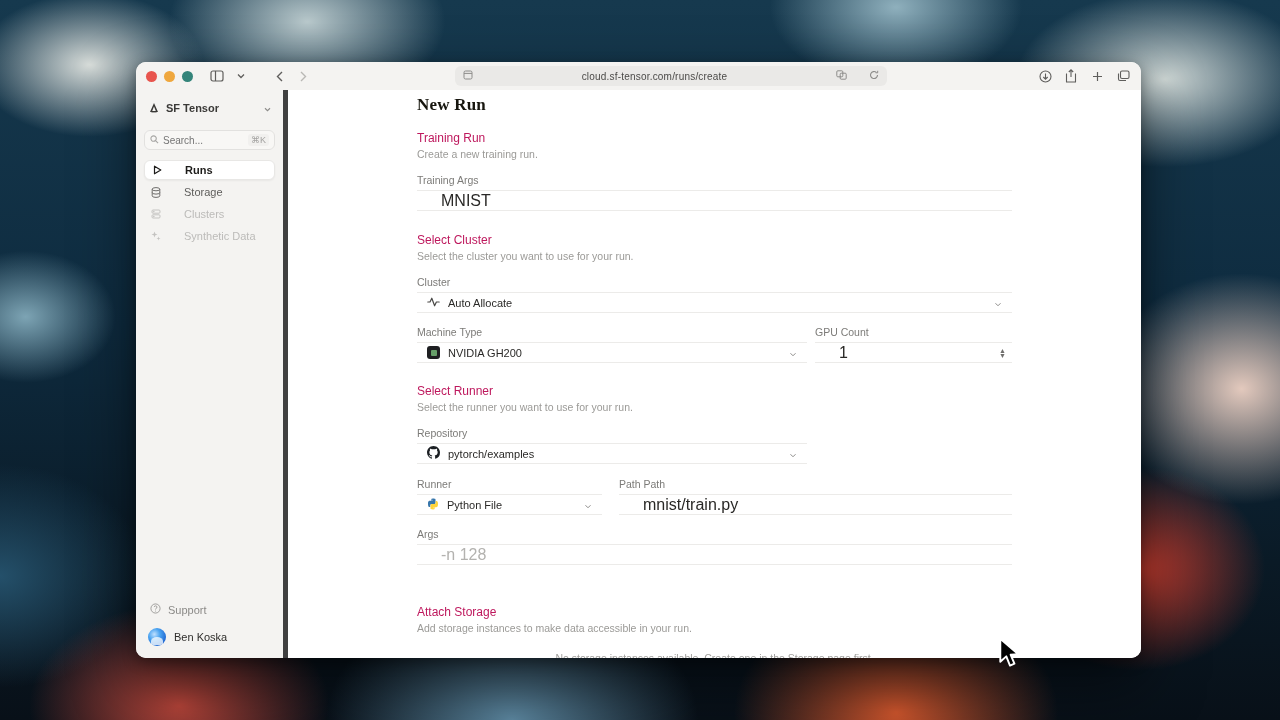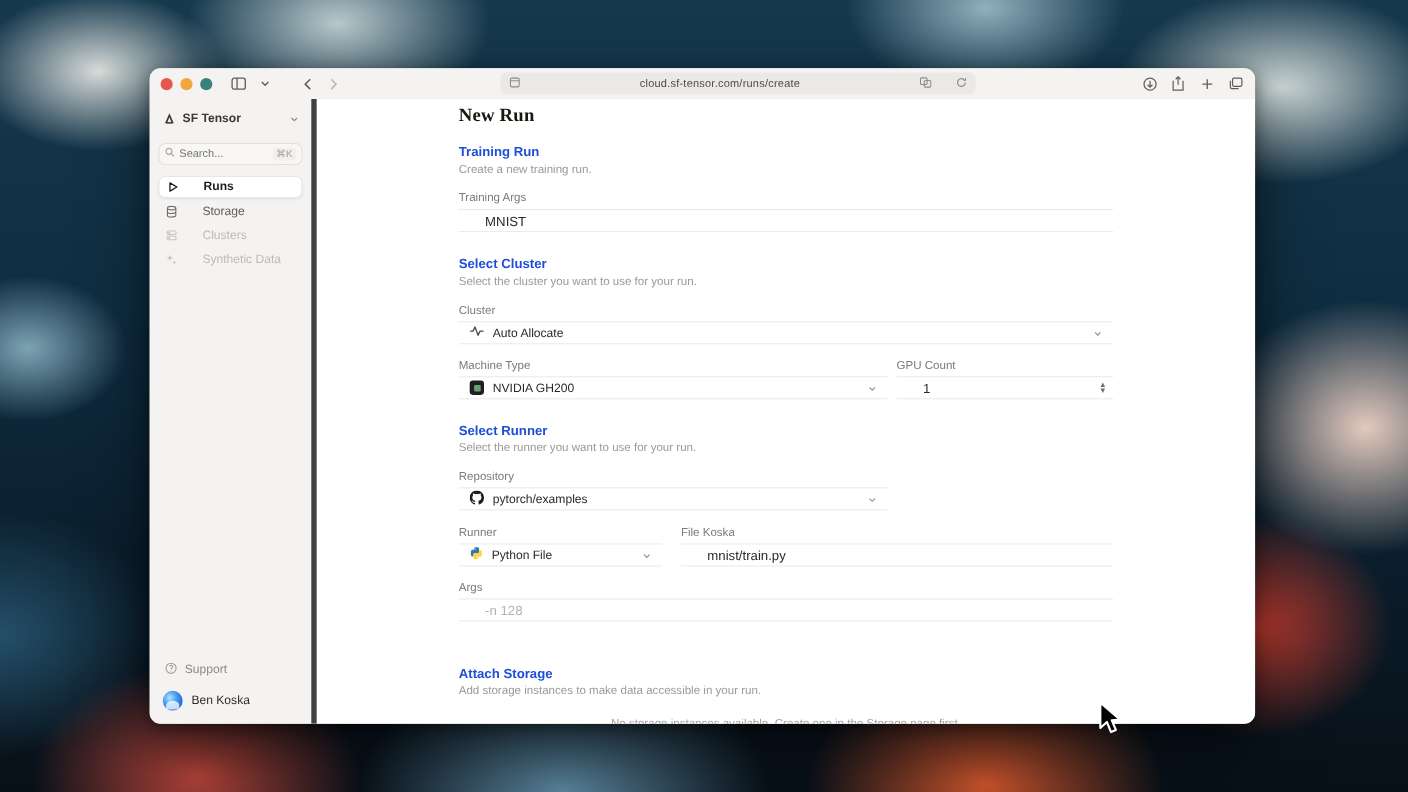--- a/index.html
+++ b/index.html
@@ -85,36 +85,36 @@
     background:radial-gradient(circle at 35% 35%, #bfe0ff 0%, #4aa3f0 35%, #1f67d2 75%, #1a4fa8 100%);
     position:relative; overflow:hidden;
   }
   .avatar::after { content:""; position:absolute; left:3px; top:9px; width:12px; height:8px;
     border-radius:50% 50% 0 0; background:rgba(255,255,255,.75); }
 
   
   .content { flex:1; background:#fff; overflow:hidden; position:relative; }
   .col { width:595px; margin:0 auto; padding-top:5px; }
   h1.page-title { font-family:"Liberation Serif", serif; font-size:17px; color:#17160f; letter-spacing:.2px; }
-  .sec-title { font-size:12px; font-weight:bold; color:#1d4ed8; }
+  .sec-title { font-size:12px; font-weight:normal; color:#be185d; }
   .sec-sub { font-size:10.5px; color:#9b9a97; margin-top:3px; }
   .flabel { font-size:10.5px; color:#7c7b78; }
   .frow {
     height:21px; border-top:1px solid #ecebe9; border-bottom:1px solid #ecebe9;
     display:flex; align-items:center; font-size:11px; color:#2a2927; margin-top:4px;
   }
   .frow.plain { padding-left:24px; }
   .frow.iconed { padding-left:10px; gap:8px; }
   .frow .chev { margin-left:auto; padding-right:10px; color:#8d8c8a; }
   .frow .stepper { margin-left:auto; padding-right:6px; color:#6f6e6c; display:flex; flex-direction:column; line-height:5px; font-size:7px; }
   .grid2a { display:flex; gap:8px; } .grid2a .c1 { width:390px; } .grid2a .c2 { flex:1; }
   .grid2b { display:flex; gap:17px; } .grid2b .c1 { width:185px; } .grid2b .c2 { flex:1; }
   .args-row input, .frow input {
     border:none; outline:none; background:transparent; width:100%;
-    font-size:12px; color:#2a2927; font-family:"Liberation Sans",sans-serif;
+    font-size:16px; color:#2a2927; font-family:"Liberation Sans",sans-serif;
   }
   .frow input::placeholder { color:#b3b2af; }
   .empty-note { text-align:center; font-size:10.5px; color:#a09f9c; }
 
   .chip {
     width:13px; height:13px; border-radius:3px; background:#1e1f22;
     display:flex; align-items:center; justify-content:center;
   }
   .chip::after { content:""; width:6px; height:6px; background:#67a06a; border-radius:1px; }
 
@@ -387,21 +387,21 @@
               </span>
               <span>Python File</span>
               <span class="chev">
                 <svg width="8" height="5" viewBox="0 0 8 6" fill="none" stroke="currentColor" stroke-width="1.2">
                     <path d="M1 1.5 L4 4.5 L7 1.5"></path>
                   </svg>
               </span>
             </div>
           </div>
           <div class="c2">
-            <div class="flabel">File Koska</div>
+            <div class="flabel">Path Path</div>
             <div class="frow plain">
               <input value="mnist/train.py" style="">
             </div>
           </div>
         </div>
         <div class="mt13">
           <div class="flabel">Args</div>
           <div class="frow plain args-row">
             <input placeholder="-n 128" style="">
           </div>

